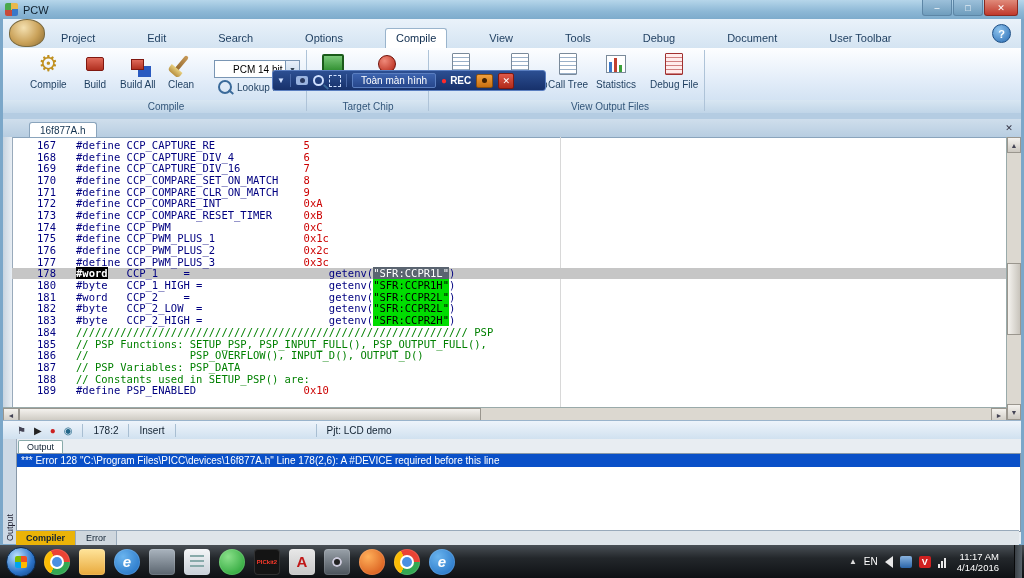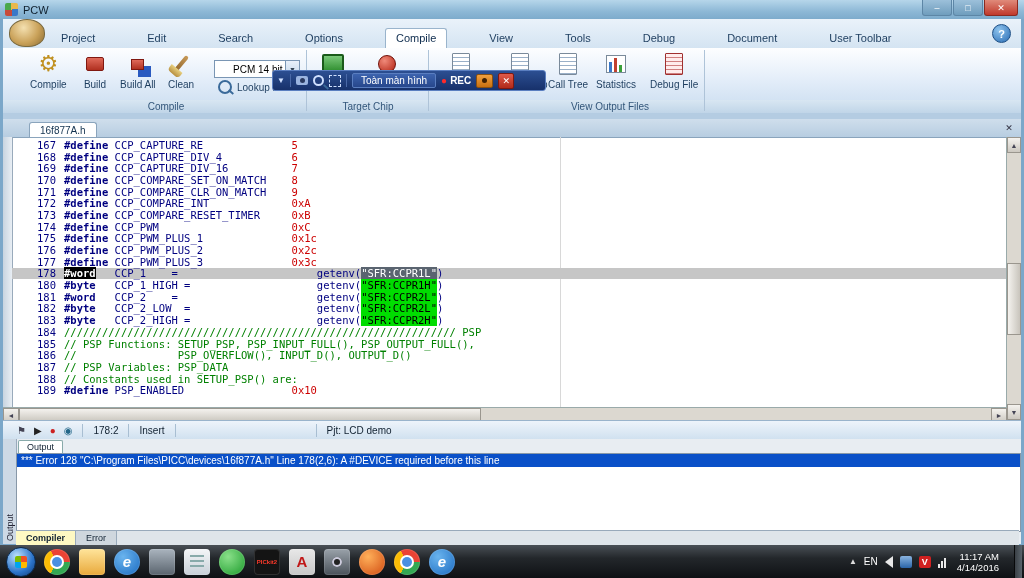--- a/index.html
+++ b/index.html
@@ -99,24 +99,24 @@
   .docclose{position:absolute;right:6px;top:3px;font-size:9px;color:#334;width:12px;height:12px;
     display:flex;align-items:center;justify-content:center;}
   
   .editor{position:absolute;left:3px;top:137px;width:1018px;height:270px;background:#fff;
     border-top:1px solid #8aa4bc;}
   .foldstrip{position:absolute;left:3px;top:137px;width:9px;height:270px;
     background:linear-gradient(90deg,#c8d4e0,#e8eef4);border-right:1px solid #9ab;}
   .lines{position:absolute;left:12px;top:139px;width:994px;height:268px;overflow:hidden;}
   .line{height:11.7px;display:flex;align-items:center;}
   .line.sel{background:#c6c6c6;}
-  .ln{width:44px;text-align:right;padding-right:8px;font:10.5px "DejaVu Sans Mono",monospace;
+  .ln{width:44px;text-align:right;padding-right:20px;font:10.5px "DejaVu Sans Mono",monospace;
     color:#000080;flex:none;}
   .codetext{white-space:pre;font:10.5px "DejaVu Sans Mono",monospace;color:#000;}
-  .t-k{color:#000080;font-weight:bold;margin-top:27px;}
+  .t-k{color:#000080;font-weight:normal;margin-top:27px;}
   .t-i{color:#000080;}
   .t-n{color:#cc0000;}
   .t-c{color:#008000;}
   .t-p{color:#000080;}
   .t-s{background:#00dd00;color:#000;}
   .t-khl{background:#000;color:#fff;font-weight:bold;}
   .t-ssel{background:#5a6470;color:#fff;}
   .marginguide{position:absolute;left:560px;top:137px;width:1px;height:270px;background:#d8d8d8;}
   
   .vscroll{position:absolute;right:3px;top:137px;width:14px;height:283px;background:#dcd8d0;
@@ -146,21 +146,21 @@
   .out-tabtop{position:absolute;left:18px;top:440px;padding:1px 8px;background:#fff;
     border:1px solid #8aa;border-bottom:none;font-size:9px;color:#123;border-radius:2px 2px 0 0;}
   .out-body{position:absolute;left:16px;top:453px;width:1003px;height:77px;background:#fff;
     border:1px solid #8898a8;overflow:hidden;}
   .out-err{background:#0a50c8;color:#fff;font-size:10px;padding:1px 4px;white-space:pre;}
   .out-sum{color:#000;font-size:10px;padding:1px 4px;white-space:pre;}
   .out-tabs{position:absolute;left:16px;top:530px;width:1003px;height:14px;background:#dfe5ea;
     display:flex;align-items:stretch;border-top:1px solid #9ab;}
   .otab{padding:0 10px;font-size:9px;color:#123;display:flex;align-items:center;
     border-right:1px solid #9ab;background:#cfd7de;}
-  .otab.sel{background:#fef9c3;font-weight:bold;}
+  .otab.sel{background:#eab308;font-weight:bold;}
   
   .taskbar{position:absolute;left:0;top:545px;width:1024px;height:33px;
     background:linear-gradient(180deg,#4a5056,#23272b 40%,#0e1114);display:flex;align-items:center;}
   .startorb{width:28px;height:28px;border-radius:50%;margin:0 8px 0 6px;flex:none;
     background:radial-gradient(circle at 35% 30%,#bfe3ff,#2a72c8 60%,#123a6e);
     border:1px solid #0a2a50;position:relative;}
   .startorb::after{content:"";position:absolute;left:8px;top:8px;width:12px;height:12px;border-radius:2px;
     background:conic-gradient(#f25022 0 25%,#ffb900 0 50%,#00a4ef 0 75%,#7fba00 0 100%);}
   .taskitems{display:flex;gap:9px;align-items:center;}
   .titem{width:26px;height:26px;border-radius:4px;display:flex;align-items:center;justify-content:center;

